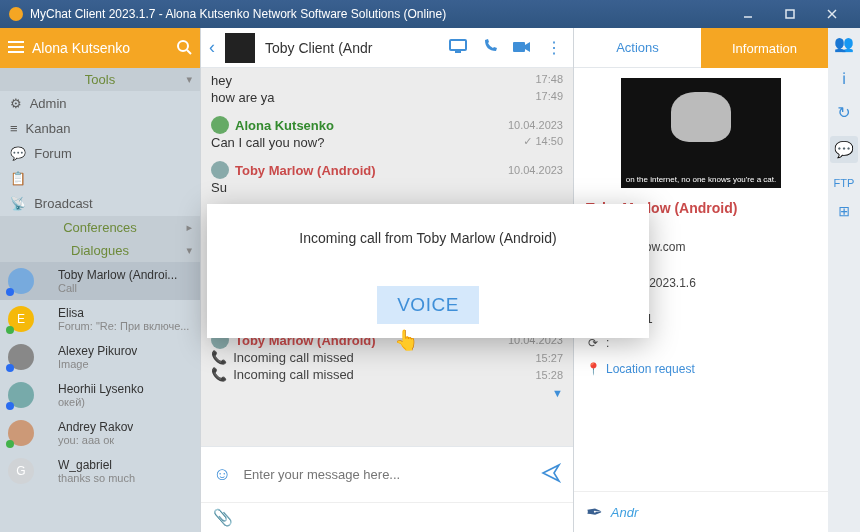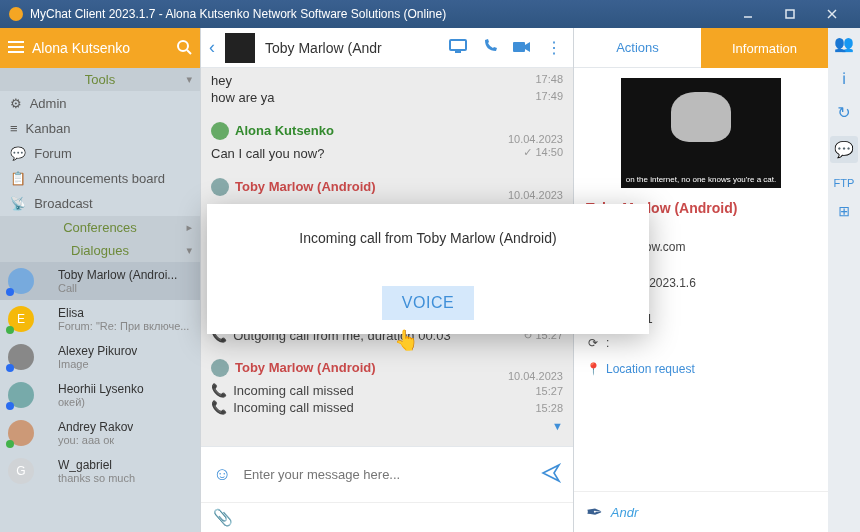--- a/index.html
+++ b/index.html
@@ -37,21 +37,21 @@
 .chat-header .thumb { width: 30px; height: 30px; background: #222; }
 .chat-header .cname { flex: 1; font-size: 14px; color: #333; }
 .chat-header .hicon { color: #3f8fd8; width: 22px; text-align:center; }
 .messages { flex: 1; overflow: hidden; background: #ececec; padding: 4px 10px; font-size: 13px; position: relative; }
 .msg-line { display:flex; justify-content:space-between; padding: 1px 0; }
 .msg-line .body { color:#333; }
 .msg-line .time { color:#999; font-size: 11px; }
 .msg-header { display:flex; align-items:center; gap: 6px; margin-top: 10px; }
 .msg-header .mav { width: 18px; height: 18px; border-radius:50%; background:#6a6; }
 .msg-header .mname { font-weight: bold; font-size: 13px; }
-.msg-header .mdate { margin-left:auto; color:#999; font-size:11px;margin-top:17px; }
+.msg-header .mdate { margin-left:auto; color:#999; font-size:11px; }
 .call-line { display:flex; align-items:center; gap:6px; color:#444; }
 .call-line .phone { color:#c94a4a; }
 .chat-input { height: 56px; border-top: 1px solid #e3e7eb; display:flex; align-items:center; padding: 0 12px; gap: 12px; }
 .chat-input .emoji { color:#3f8fd8; font-size:18px; }
 .chat-input input { flex:1; border:none; outline:none; font-size:13px; color:#999; background: transparent; }
 .chat-input-row2 { height: 30px; display:flex; align-items:center; padding:0 12px; color:#3f8fd8; font-size:16px; border-top:1px solid #eee;}
 
 
 .right { width: 254px; background: #fff; display:flex; flex-direction:column; }
 .right-tabs { height: 40px; display:flex; }
@@ -70,21 +70,21 @@
 .away-row .away-text { color:#3fa0e0; font-style:italic; }
 
 
 .rail { width: 32px; background:#e9edf1; display:flex; flex-direction:column; align-items:center; padding-top:6px; gap:14px; font-size:16px; color:#3f8fd8; }
 .rail .ftp { font-size: 11px; font-weight: 500; }
 
 
 .modal { position:absolute; left:207px; top:204px; width:442px; background:#fff; box-shadow:0 6px 28px rgba(0,0,0,.28); padding: 26px 20px 14px; }
 .modal-text { text-align:center; font-size:14px; color:#333; margin-bottom: 40px; }
 .modal-btns { display:flex; justify-content:center; gap: 40px; }
-.modal-btn { padding: 8px 20px; font-size:16px; font-weight:500; color:#3f8fd8; letter-spacing:.5px; }
+.modal-btn { padding: 8px 20px; font-size:19px; font-weight:500; color:#3f8fd8; letter-spacing:.5px; }
 .modal-btn.voice { background:#d5e8fb; }
 .cursor { position:absolute; left:398px; top:330px; font-size:20px; pointer-events:none; transform: translate(-4px,-2px); }
 </style>
 </head>
 <body>
 
 <div class="titlebar">
   <svg class="titlebar-icon" viewBox="0 0 16 16">
       <circle cx="8" cy="8" r="7" fill="#f5a623"></circle>
     </svg>
@@ -141,21 +141,20 @@
         <div class="tool-item">
           <span>≡</span>
           <span>Kanban</span>
         </div>
         <div class="tool-item">
           <span>💬</span>
           <span>Forum</span>
         </div>
         <div class="tool-item">
           <span>📋</span>
-          <span>Announcements board</span>
         </div>
         <div class="tool-item">
           <span>📡</span>
           <span>Broadcast</span>
         </div>
       </div>
 
     <div class="section-label">
       <span>Conferences</span>
         <span class="arrow">▸</span>
@@ -215,21 +214,21 @@
       <div class="sub">thanks so much</div>
     </div>
         </div>
       </div>
   </div>
 
   <div class="center">
     <div class="chat-header">
       <span class="back">‹</span>
       <span class="thumb"></span>
-      <span class="cname">Toby Marlow (Andr</span>
+      <span class="cname">Toby Client (Andr</span>
       <span class="hicon"><svg width="18" height="14" viewBox="0 0 18 14">
             <rect x="1" y="1" width="16" height="10" rx="1" fill="none" stroke="#3f8fd8" stroke-width="2"></rect>
             <line x1="6" y1="13" x2="12" y2="13" stroke="#3f8fd8" stroke-width="2"></line>
           </svg></span>
       <span class="hicon"><svg width="16" height="16" viewBox="0 0 16 16">
             <path d="M3 2c0 7 4 11 11 11l1-3-3-1-1 1c-2-1-4-3-5-5l1-1-1-3z" fill="#3f8fd8"></path>
           </svg></span>
       <span class="hicon"><svg width="18" height="12" viewBox="0 0 18 12">
             <rect x="0" y="1" width="12" height="10" rx="1" fill="#3f8fd8"></rect>
             <path d="M12 4l5-3v10l-5-3z" fill="#3f8fd8"></path>

